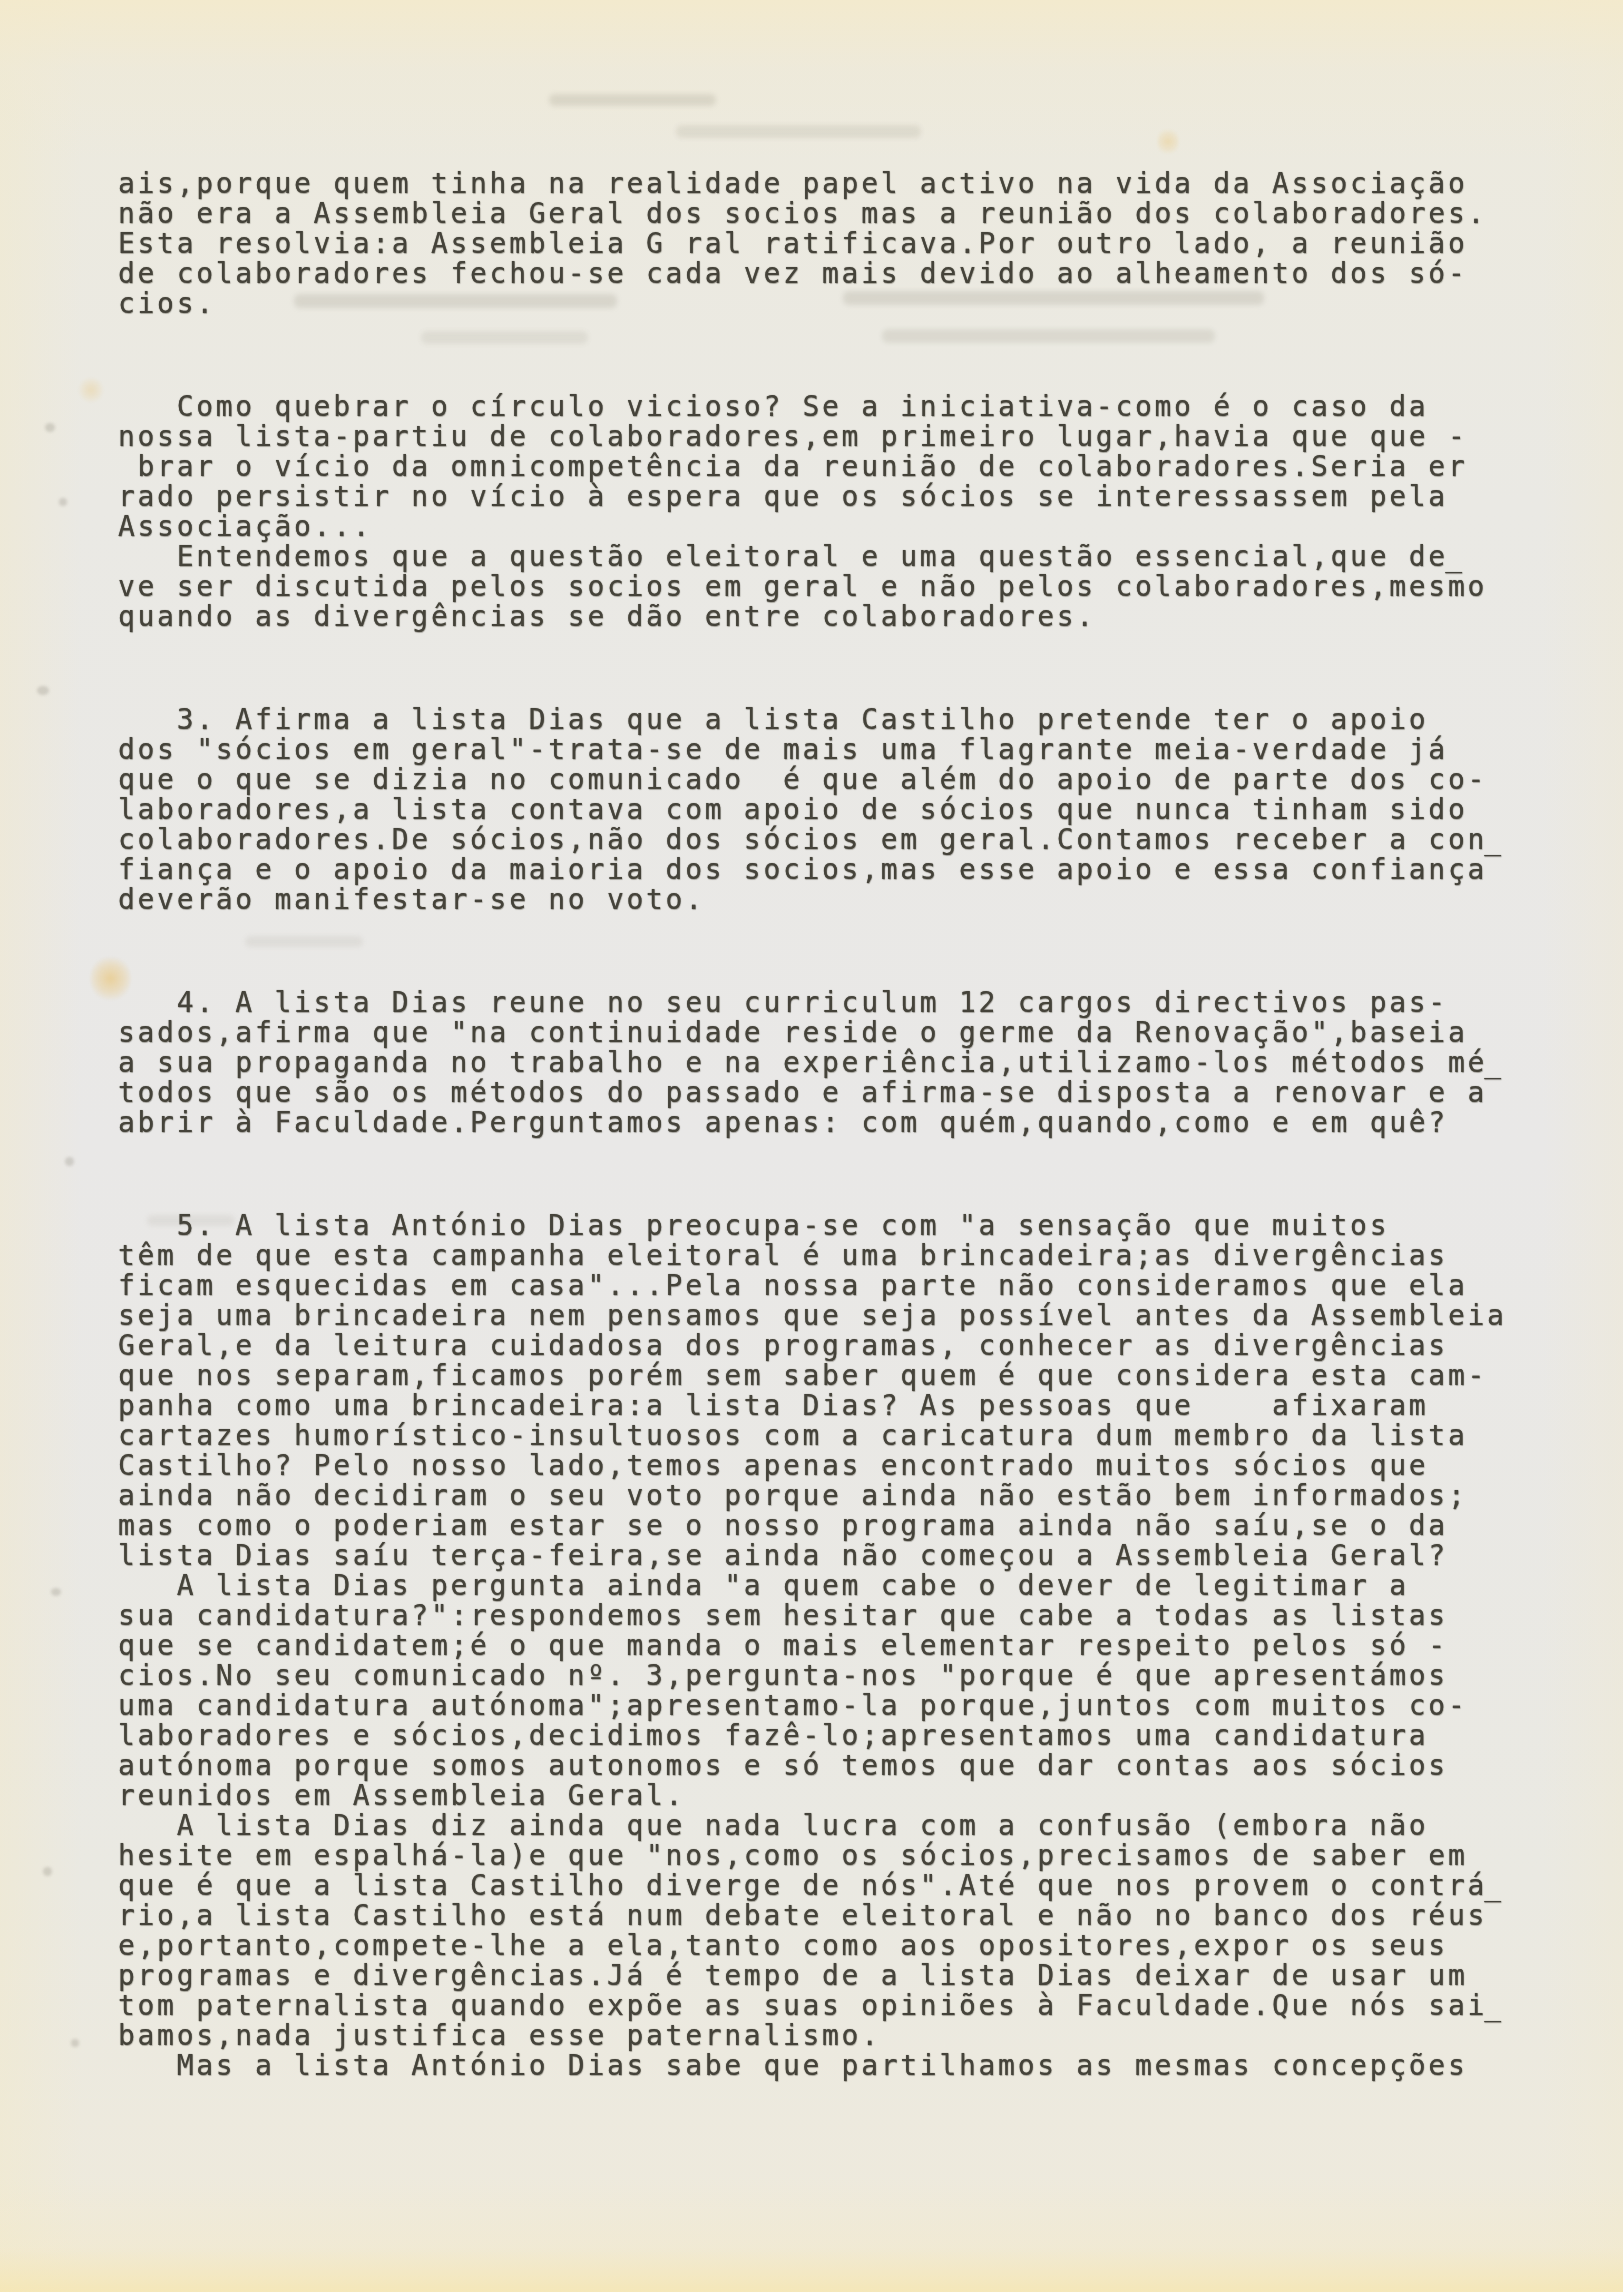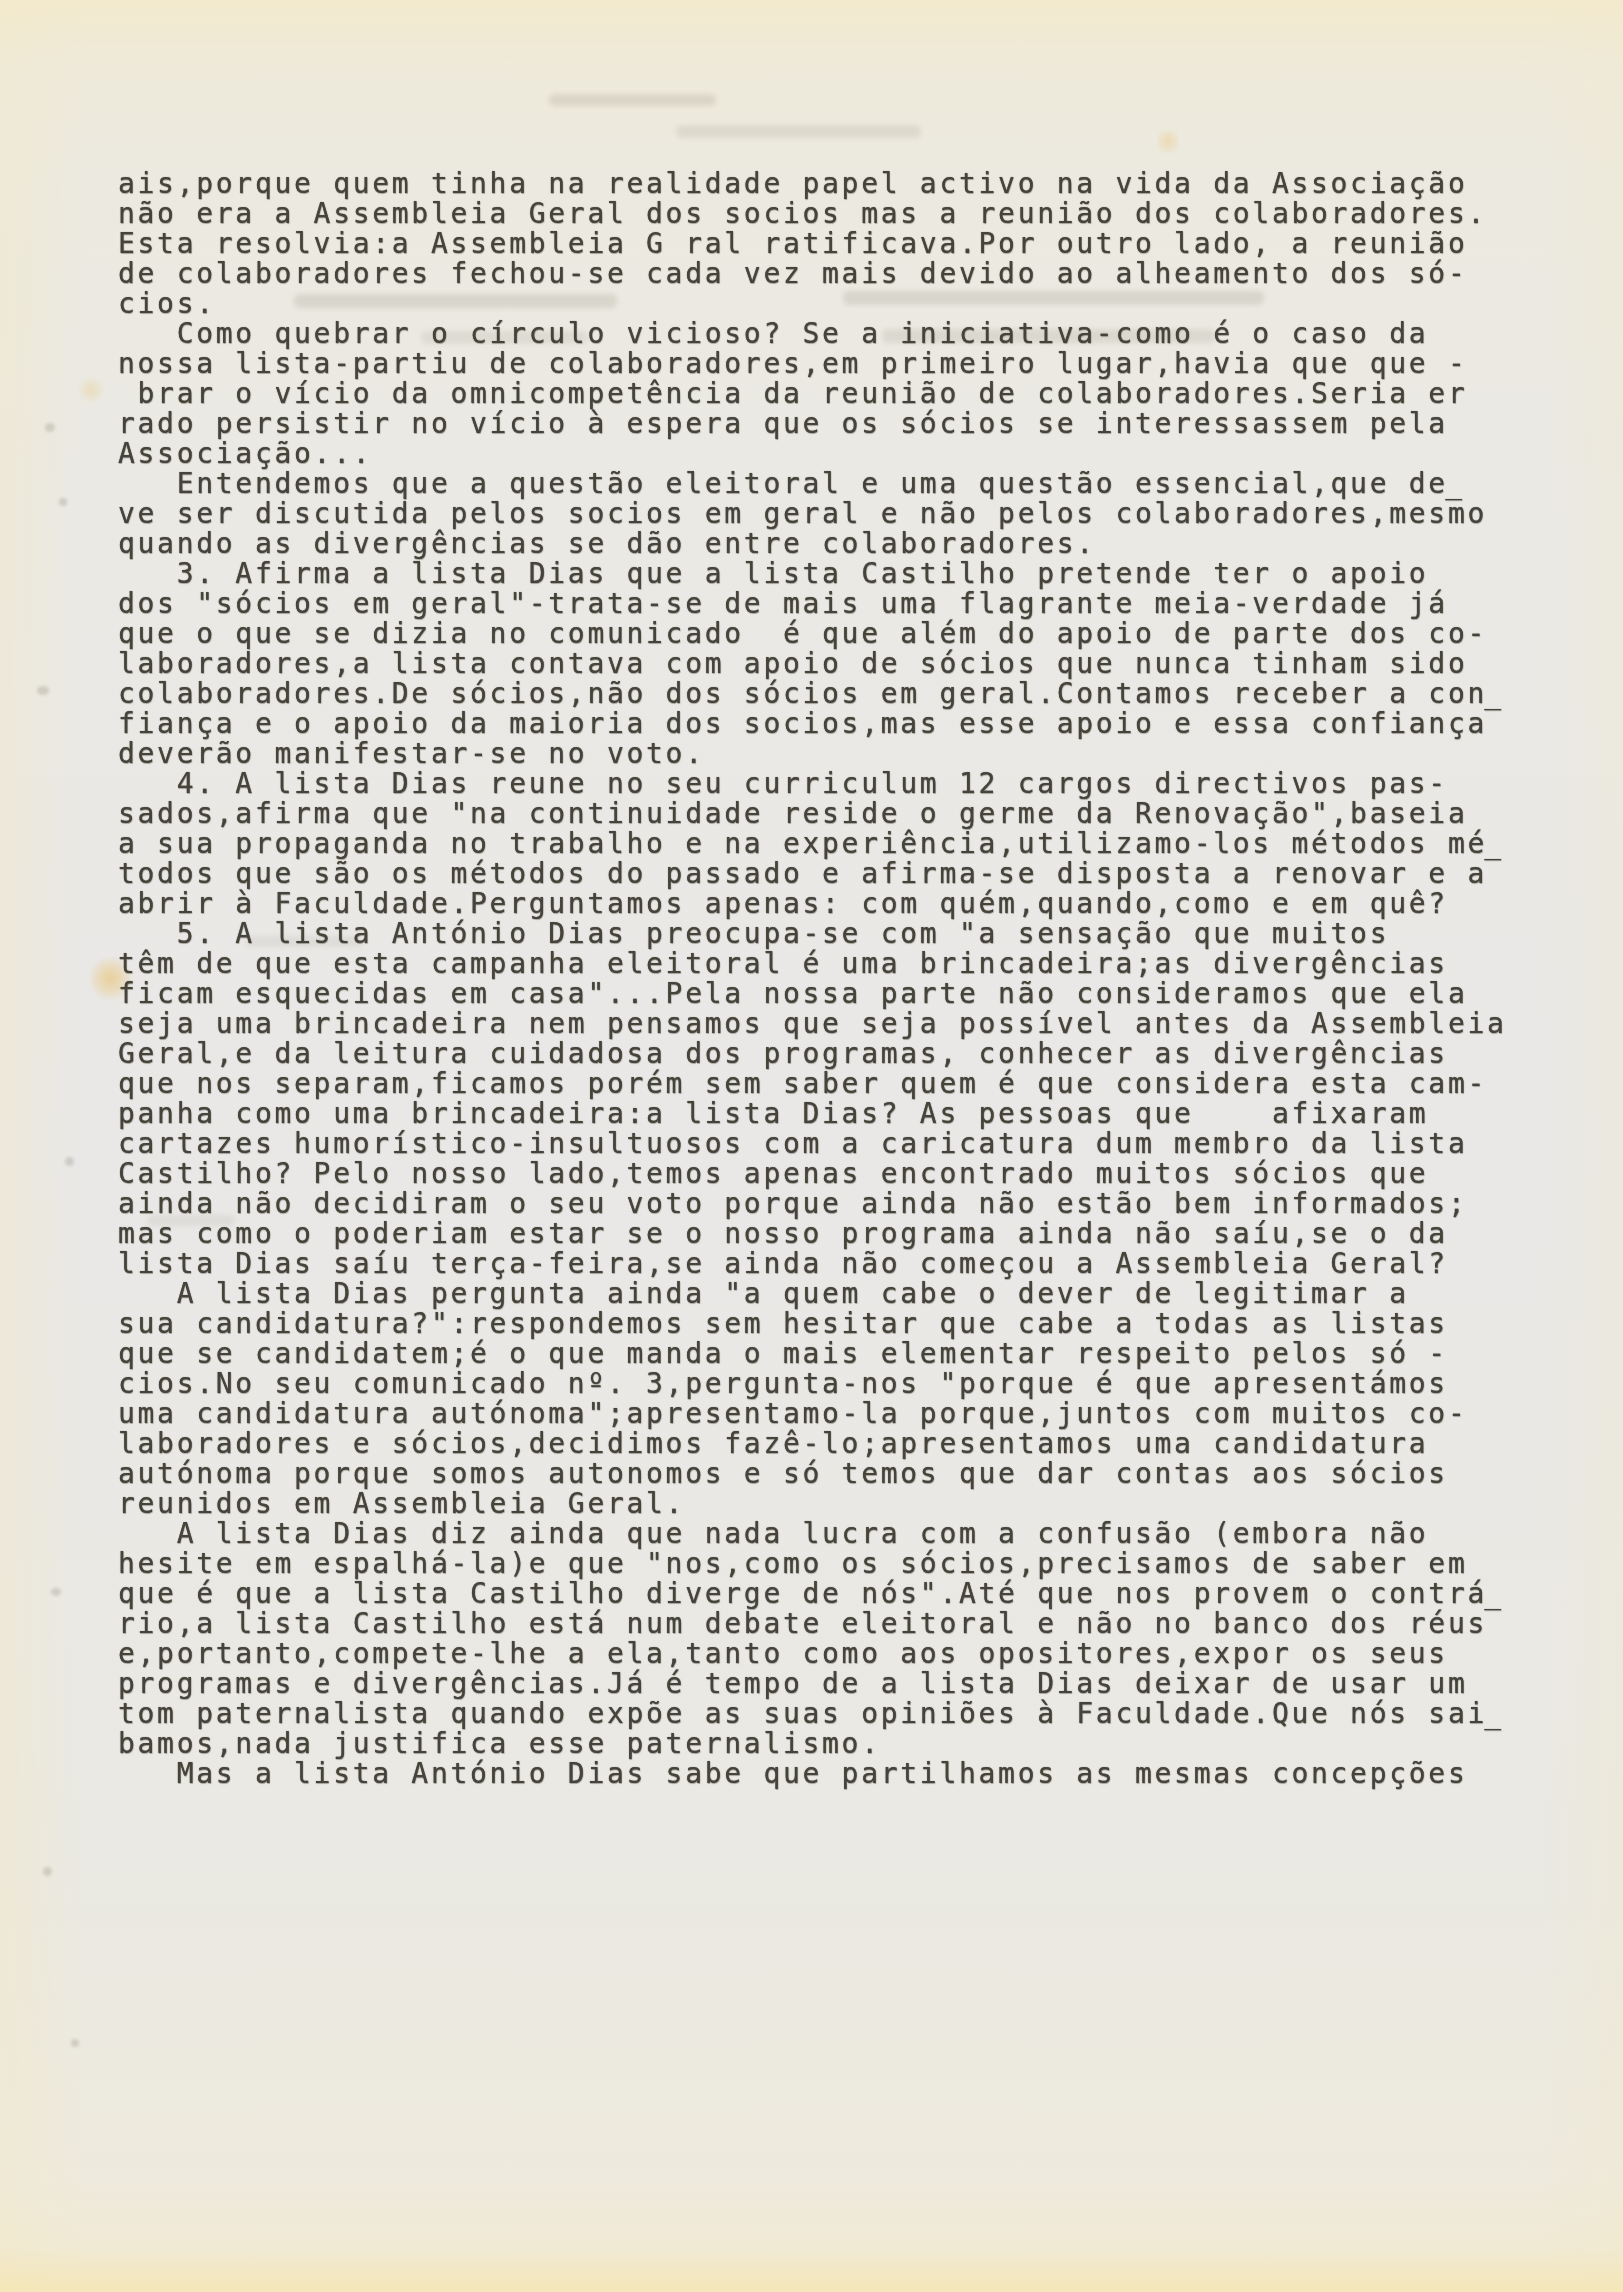--- a/index.html
+++ b/index.html
@@ -26,21 +26,21 @@
     top: 169px;
     width: 1451px;
     color: #45433a;
     font-family: "DejaVu Sans Mono", "Liberation Mono", monospace;
     font-size: 28px;
     line-height: 30px;
     letter-spacing: 2.7px;
     white-space: pre;
     text-shadow: 0 0 1px rgba(66,63,52,0.75), 0.5px 0.5px 0.8px rgba(66,63,52,0.35);
   }
-  .block { }
+  .block { margin-top: 73px; }
   .block:first-child { margin-top: 0; }
   .line { height: 30px; }
   
   .smudge {
     position: absolute;
     background: rgba(118,112,96,0.16);
     border-radius: 5.9px;
     filter: blur(2.9px);
   }
   .speck {

